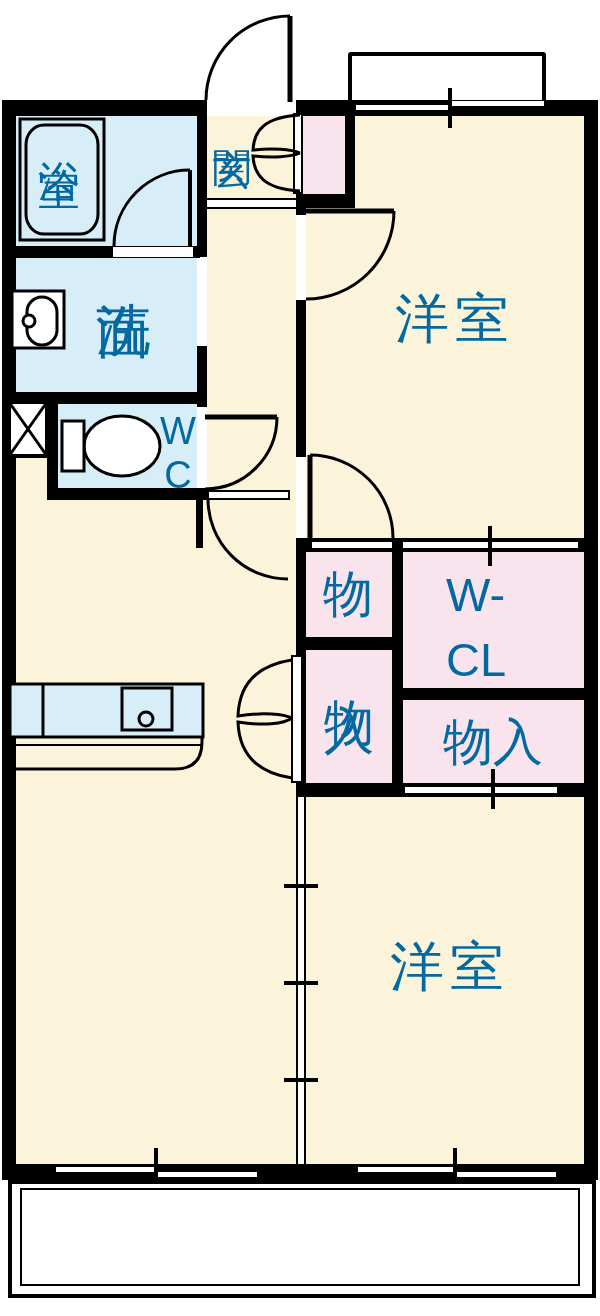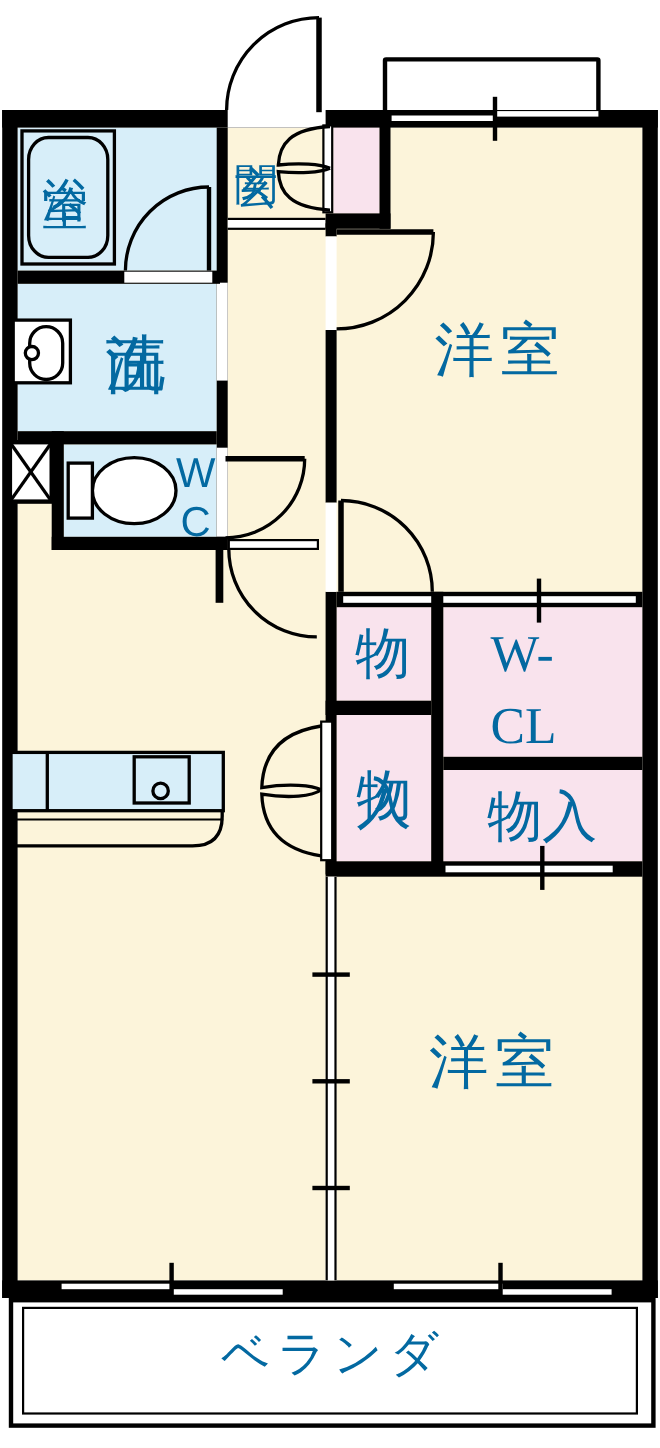--- a/index.html
+++ b/index.html
@@ -177,18 +177,17 @@
     </g>
   </svg>
 
   <div class="lbl vert" style="left:37px;top:127px;font-size:42px;letter-spacing:6px;">浴室</div>
   <div class="lbl vert" style="left:94px;top:258px;font-size:55px;letter-spacing:8px;">洗面</div>
   <div class="lbl vert" style="left:157px;top:410px;font-size:38px;letter-spacing:2px;">WC</div>
   <div class="lbl vert" style="left:211px;top:117px;font-size:39px;letter-spacing:2px;">玄関</div>
   <div class="lbl" style="left:375px;top:290px;width:160px;font-size:54px;letter-spacing:6px;text-align:center;">洋室</div>
   <div class="lbl" style="left:323px;top:568px;font-size:50px;">物</div>
   <div class="lbl vert" style="left:323px;top:660px;font-size:50px;letter-spacing:4px;">物入</div>
-  <div class="lbl" style="left:446px;top:563px;width:86px;font-size:47px;line-height:1.38;overflow-wrap:break-word;font-family:Liberation Serif, serif;">W-CL</div>
+  <div class="lbl" style="left:446px;top:563px;width:86px;font-size:47px;line-height:1.38;overflow-wrap:break-word;">W-CL</div>
   <div class="lbl" style="left:428px;top:716px;width:130px;font-size:50px;text-align:center;">物入</div>
   <div class="lbl" style="left:370px;top:938px;width:160px;font-size:54px;letter-spacing:6px;text-align:center;">洋室</div>
-  <div class="lbl" style="left:165px;top:1208px;width:276px;font-size:44px;letter-spacing:6px;text-align:center;">ベランダ</div>
 
 </div>
 
 </body></html>

